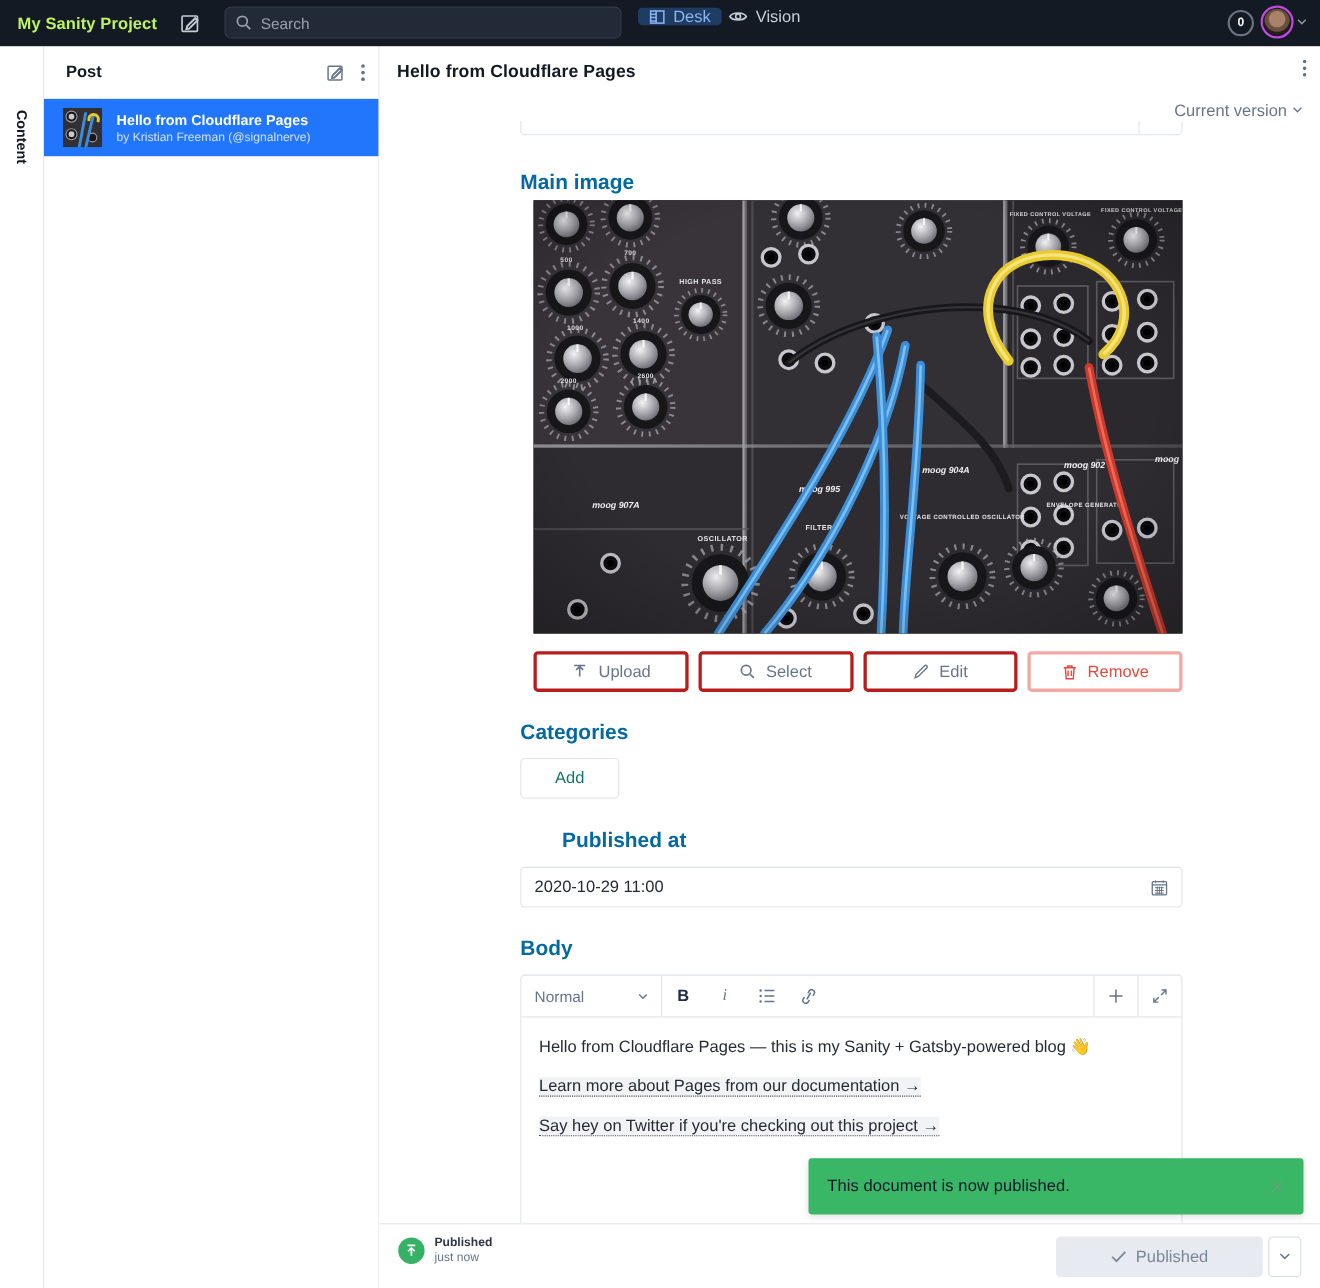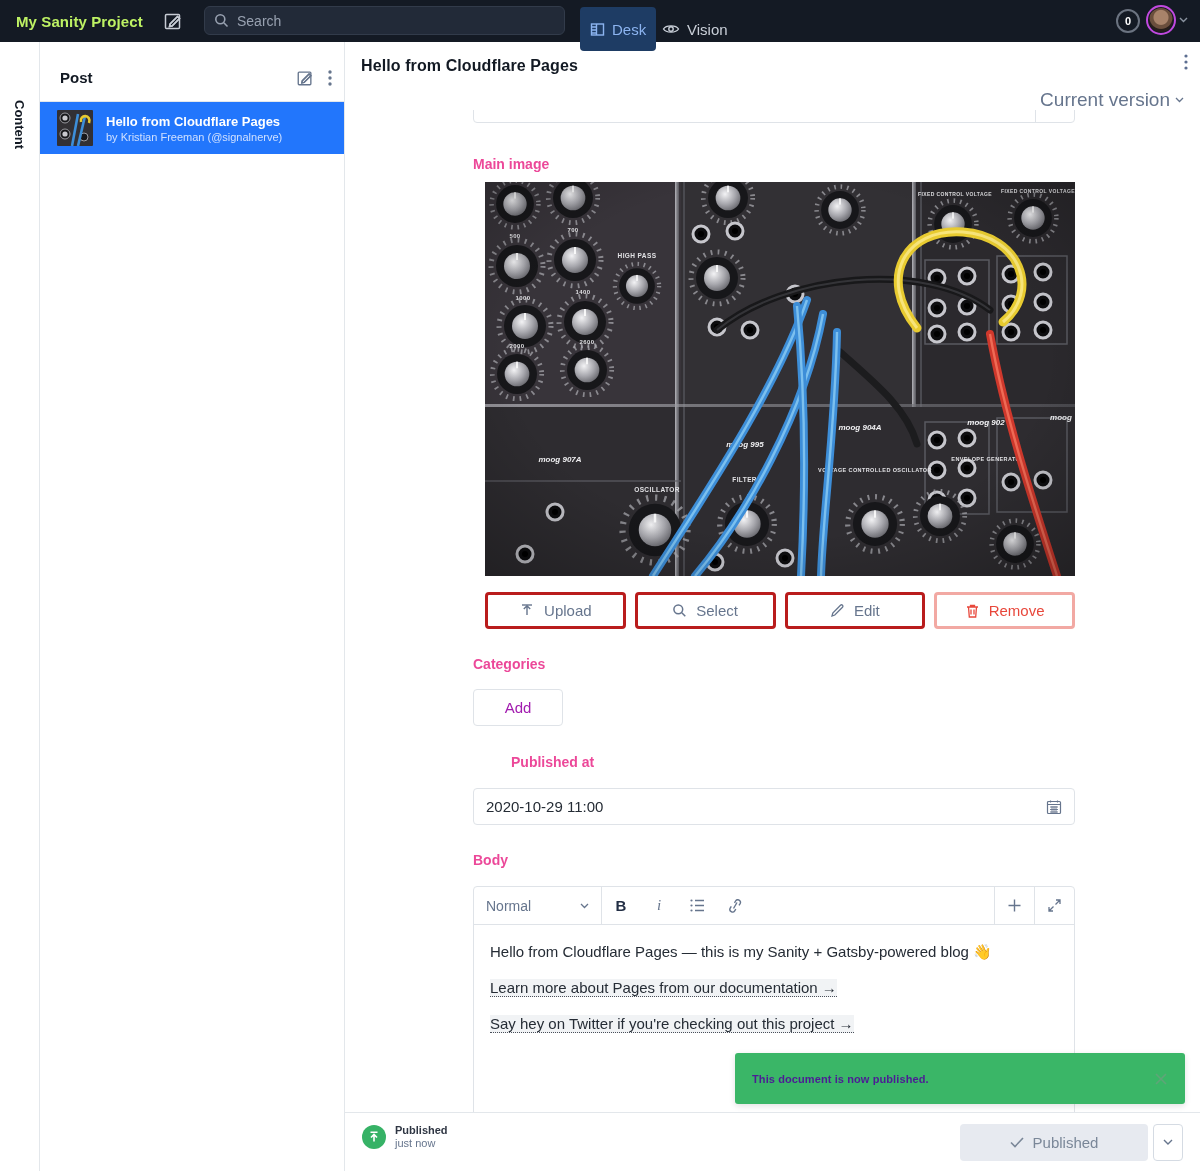--- a/index.html
+++ b/index.html
@@ -11,74 +11,74 @@
   .nav-title { position:absolute; left:16px; top:0; height:42px; display:flex; align-items:center;
                color:#bef264; font-size:15px; font-weight:700; letter-spacing:.1px; }
   .nav-compose { position:absolute; left:163px; top:10px; width:22px; height:22px; background:none; border:none;
                  color:#c7ccd4; cursor:pointer; }
   .nav-search { position:absolute; left:204px; top:6px; width:361px; height:29px; background:#222a38;
                 border:1px solid #323b4a; border-radius:6px; display:flex; align-items:center; padding:0 9px; }
   .nav-search svg { flex:0 0 auto; }
   .nav-search input { flex:1; background:transparent; border:none; outline:none; color:#dfe3ea;
                       font-size:14px; margin-left:8px; font-family:inherit; }
   .nav-search input::placeholder { color:#98a1b0; }
-  .nav-tab { position:absolute; top:7px; height:44px; display:flex; align-items:center; gap:7px;
+  .nav-tab { position:absolute; top:7px; height:16px; display:flex; align-items:center; gap:7px;
              padding:0 10px; border-radius:4px; color:#c9cfd8; font-size:15px; cursor:pointer; }
   .nav-tab.active { left:580px; background:#1e3c64; color:#8cb4f0; }
   .nav-tab.vision { left:652px; }
   .nav-badge { position:absolute; right:60px; top:9px; width:24px; height:24px; border:2px solid #6b7380;
                border-radius:50%; color:#fff; font-size:11px; font-weight:700; display:flex;
                align-items:center; justify-content:center; cursor:pointer; }
   .nav-user { position:absolute; right:12px; top:5px; display:flex; align-items:center; gap:3px; cursor:pointer; }
   .avatar { width:30px; height:30px; border-radius:50%; border:2px solid #c149e0;
             background:radial-gradient(circle at 50% 40%, #a8836a 0 7px, #6b4f3d 8px 11px, #261d1b 12px);
             box-shadow:inset 0 0 0 1px #141a24; }
 
   
   .rail { position:absolute; top:42px; left:0; width:40px; bottom:0; background:#fff; border-right:1px solid #e3e7eb; }
   .rail-label { position:absolute; top:58px; left:50%; transform:translateX(-50%);
                 writing-mode:vertical-rl; font-size:13px; font-weight:700; color:#121923; cursor:pointer; }
 
   
   .list-pane { position:absolute; top:42px; left:40px; width:305px; bottom:0; background:#fff; border-right:1px solid #e3e7eb; }
-  .list-header { position:relative; height:48px; border-bottom:1px solid #e3e7eb; display:flex; align-items:center;margin-top:12px; }
+  .list-header { position:relative; height:48px; border-bottom:1px solid #e3e7eb; display:flex; align-items:center; }
   .list-header h2 { font-size:15px; font-weight:700; color:#121923; margin-left:20px; }
   .lh-icons { position:absolute; right:12px; top:0; height:48px; display:flex; align-items:center; gap:14px; }
   .icon-btn { background:none; border:none; color:#66758d; cursor:pointer; display:flex; align-items:center; justify-content:center; }
   .list-item { height:52px; background:#2276fc; display:flex; align-items:center; padding:0 12px 0 17px; cursor:pointer; }
   .thumb { width:36px; height:36px; flex:0 0 auto; overflow:hidden; border-radius:1px; }
   .li-meta { margin-left:13px; min-width:0; }
   .li-title { color:#fff; font-size:13px; font-weight:700; line-height:17px; }
   .li-sub { color:#cfe0ff; font-size:11px; line-height:14px; }
 
   
   .doc-pane { position:absolute; top:42px; left:345px; width:855px; bottom:0; background:#fff; }
   .doc-header { position:relative; height:48px; display:flex; align-items:center; }
   .doc-header h1 { font-size:16px; font-weight:700; color:#121923; margin-left:16px; letter-spacing:.1px; }
   .doc-kebab { position:absolute; right:12px; top:12px; }
   .version-row { height:20px; display:flex; justify-content:flex-end; align-items:center; padding-right:16px; }
-  .version-btn { display:flex; align-items:center; gap:5px; color:#66758d; font-size:19px; cursor:pointer; }
+  .version-btn { display:flex; align-items:center; gap:5px; color:#66758d; font-size:15px; cursor:pointer; }
 
   .form { position:absolute; top:68px; left:0; right:0; bottom:0; overflow:hidden; background:#fff; }
-  .f-label { position:absolute; left:128px; font-size:14px; font-weight:700; color:#ec4899; }
+  .f-label { position:absolute; left:128px; font-size:19px; font-weight:700; color:#0369a1; }
   .slug-partial { position:absolute; left:128px; top:-24px; width:602px; height:37px;
                   border:1px solid #dfe3e8; border-radius:4px; }
   .slug-partial .divider { position:absolute; right:38px; top:0; bottom:0; width:1px; background:#dfe3e8; }
 
   .image-preview { position:absolute; left:140px; top:72px; width:590px; height:394px; cursor:pointer; background:#323034; }
   .image-preview svg { display:block; }
 
   .btn-row { position:absolute; left:140px; top:482px; width:590px; display:flex; gap:9px; }
   .g-btn { flex:1; height:37px; background:#fff; border:3px solid #b91c1c; border-radius:4px;
            color:#66758d; font-size:15px; font-family:inherit; display:flex; align-items:center;
            justify-content:center; gap:9px; cursor:pointer; }
   .g-btn.danger { border-color:#f2a9a3; color:#e8473b; }
 
   .add-btn { position:absolute; left:128px; top:579px; width:90px; height:37px; background:#fff;
-             border:1px solid #dfe3e8; border-radius:4px; color:#a21caf; font-size:15px;
+             border:1px solid #dfe3e8; border-radius:4px; color:#0f766e; font-size:15px;
              font-family:inherit; cursor:pointer; }
 
   .date-input { position:absolute; left:128px; top:678px; width:602px; height:37px; border:1px solid #dfe3e8;
                 border-radius:4px; display:flex; align-items:center; padding:6px 12px; cursor:text; }
   .date-input span { flex:1; font-size:15px; color:#252c35; }
 
   .editor { position:absolute; left:128px; top:776px; width:602px; height:300px;
             border:1px solid #dfe3e8; border-radius:4px 4px 0 0; }
   .toolbar { height:38px; border-bottom:1px solid #dfe3e8; display:flex; align-items:stretch; }
   .style-select { width:128px; display:flex; align-items:center; justify-content:space-between;
@@ -89,21 +89,21 @@
   .tb-btn.italic { font-style:italic; font-family:"Liberation Serif", serif; }
   .tb-spacer { flex:1; }
   .tb-cell-r { width:40px; border-left:1px solid #dfe3e8; display:flex; align-items:center; justify-content:center; }
   .editor-body { padding:16px 16px; font-size:15px; color:#252c35; line-height:22px; }
   .editor-body p { margin-bottom:14px; }
   .body-link { background:#f1f3f5; border-bottom:1px dotted #4a505a; cursor:pointer; }
 
   .toast { position:absolute; left:390px; top:1011px; width:450px; height:51px; background:#3ab667;
            border-radius:3px; display:flex; align-items:center; padding:0 17px; z-index:20;
            box-shadow:0 2px 6px rgba(0,0,0,.12); }
-  .toast span { flex:1; color:#4c1d95; font-size:11px; font-weight:700; letter-spacing:.1px; }
+  .toast span { flex:1; color:#0f172a; font-size:15px; font-weight:400; letter-spacing:.1px; }
   .toast-close { background:none; border:none; color:#5fa578; font-size:20px; cursor:pointer; line-height:1; }
 
   .doc-footer { position:absolute; left:0; right:0; bottom:0; height:59px; background:#fff;
                 border-top:1px solid #e3e7eb; z-index:10; }
   .pub-status { position:absolute; left:17px; top:10px; display:flex; align-items:center; gap:9px; }
   .pub-circle { width:24px; height:24px; border-radius:50%; background:#36b266; display:flex;
                 align-items:center; justify-content:center; }
   .ps-title { font-size:11px; font-weight:700; color:#2f3643; line-height:14px; }
   .ps-time { font-size:11px; color:#66758d; line-height:13px; }
   .pub-btn { position:absolute; left:615px; top:11px; width:188px; height:37px; background:#e7eaf0;

